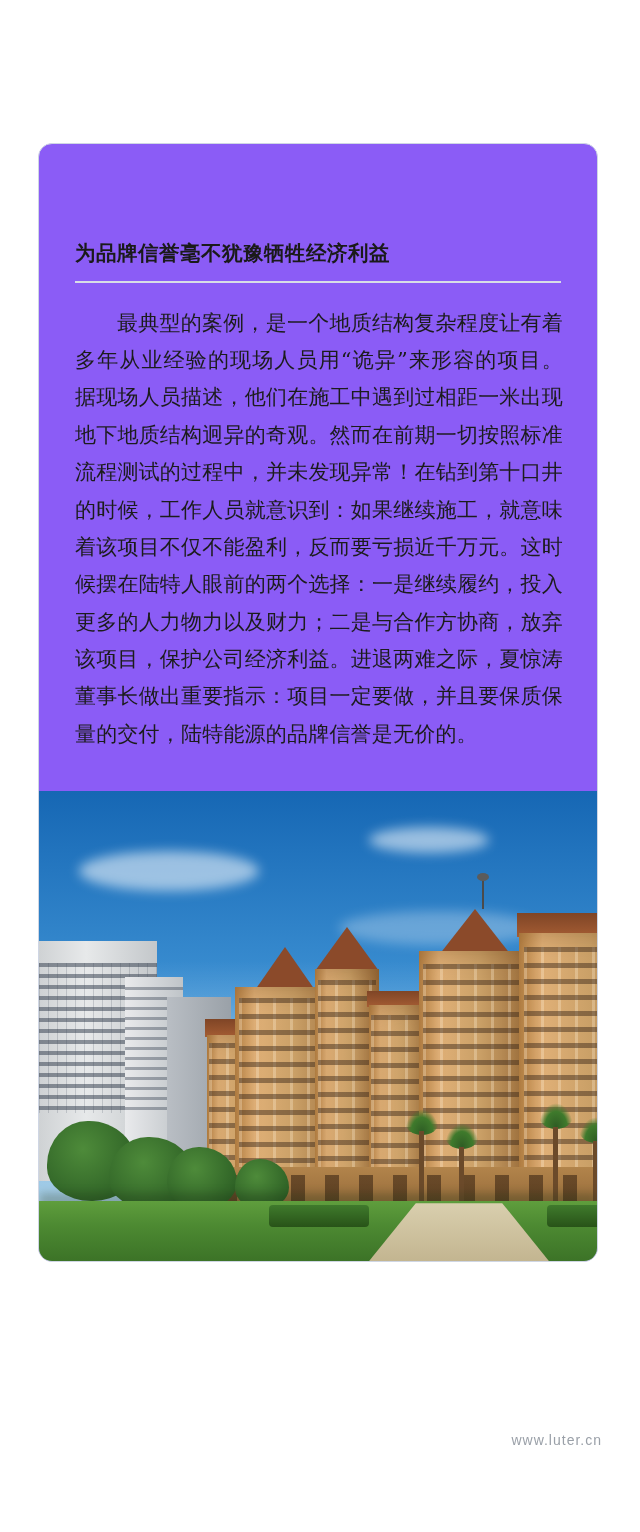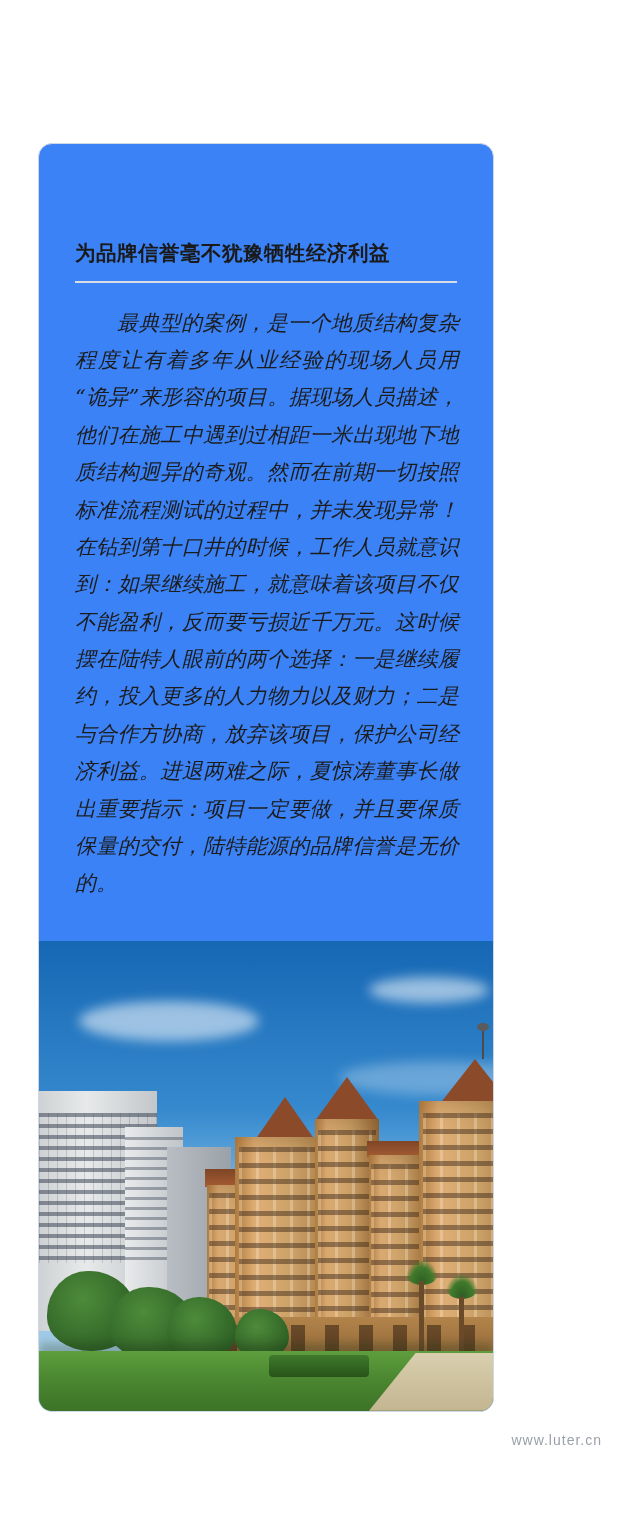--- a/index.html
+++ b/index.html
@@ -21,23 +21,23 @@
     width: 640px;
     height: 1532px;
     background: #ffffff;
   }
 
   
   .card {
     position: absolute;
     left: 38px;
     top: 143px;
-    width: 456px;
+    width: 560px;
     box-sizing: border-box;
-    background: #3b82f6;
+    background: #8b5cf6;
     border: 1px solid #cfd6e4;
     border-radius: 14px;
     overflow: hidden;
   }
 
   .card-inner {
     padding: 0;
   }
 
   .heading-block {
@@ -55,21 +55,20 @@
     border-bottom: 2px solid #d8dde6;
     margin: 0 0 0 0;
   }
 
   .body-block {
     padding: 22px 34px 38px 36px;
   }
 
   .body-text {
     font-family: "DejaVu Serif", serif;
-    font-style: italic;
     font-size: 21px;
     line-height: 1.78;
     color: #1c1c1c;
     text-align: justify;
     text-indent: 2em;
     margin: 0;
     letter-spacing: 0.2px;
   }
 
   

